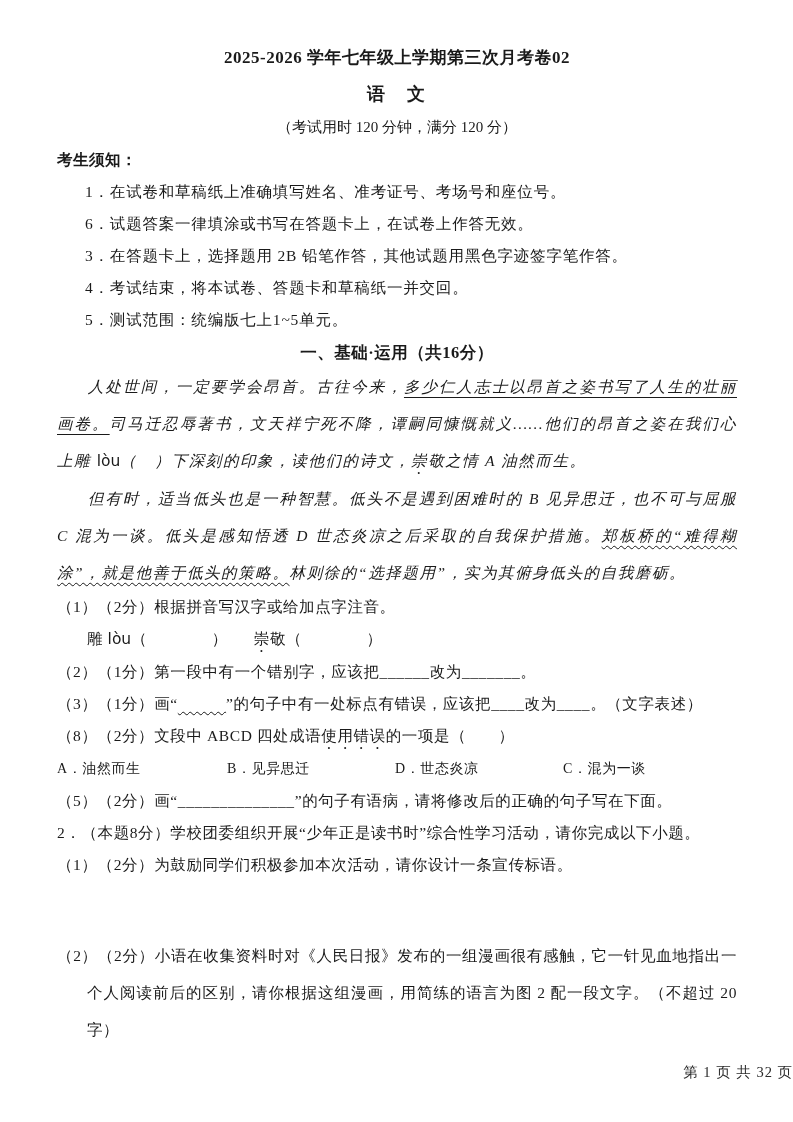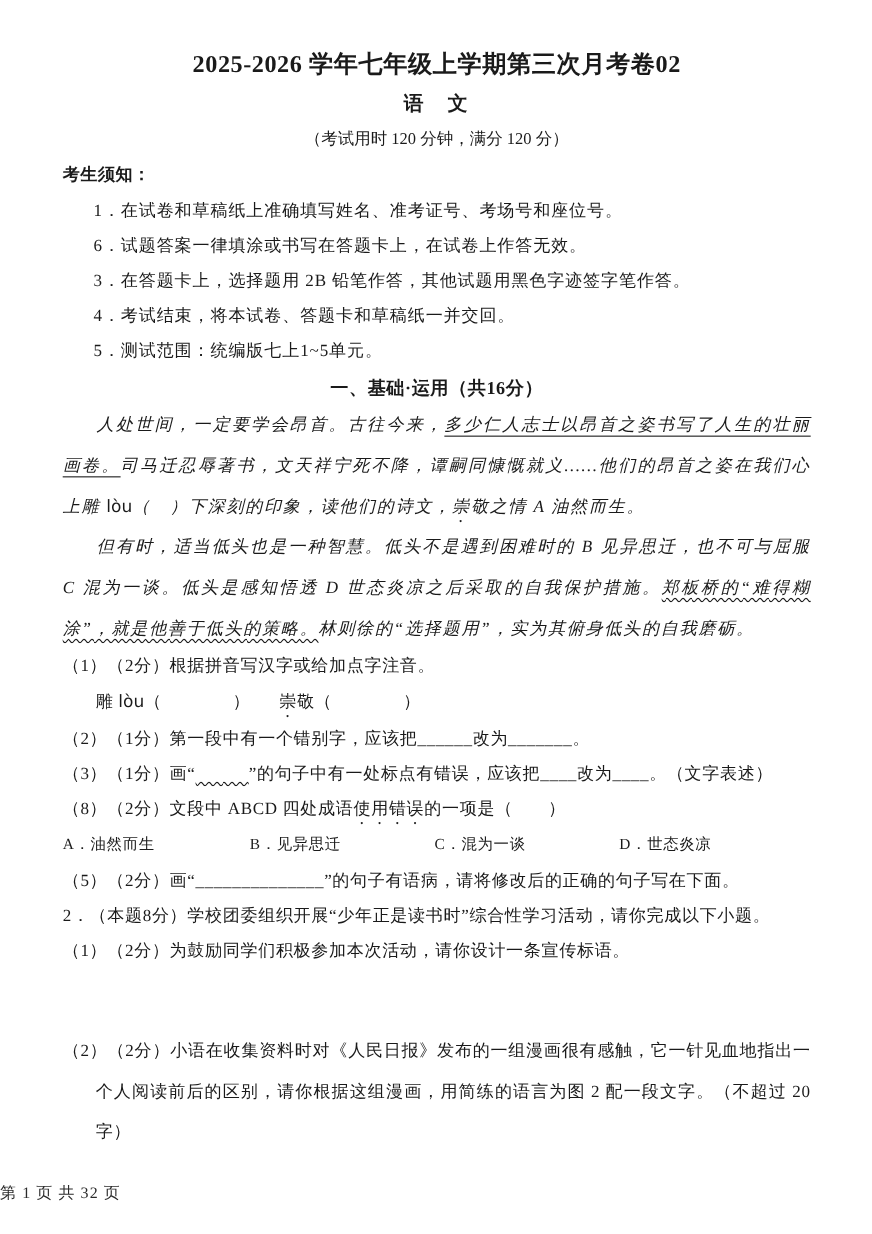--- a/index.html
+++ b/index.html
@@ -10,21 +10,21 @@
     width: 793px;
     height: 1122px;
     background: #ffffff;
     color: #1a1a1a;
     padding: 46px 56px 0 57px;
     font-family: "Liberation Serif", "DejaVu Serif", serif;
     overflow: hidden;
   }
   .center { text-align: center; }
   .bold { font-weight: bold; }
-  .title { font-size: 22px; line-height: 24px; margin-bottom: 12px; letter-spacing: 0.5px; }
+  .title { font-size: 17px; line-height: 24px; margin-bottom: 12px; letter-spacing: 0.5px; }
   .subject { font-size: 18px; line-height: 24px; margin-bottom: 10px; letter-spacing: 2px; }
   .info { font-size: 15px; line-height: 22px; margin-bottom: 10px; }
   .notice-head { font-size: 15.5px; line-height: 24px; margin-bottom: 4px; letter-spacing: 0.5px; }
   .notice-item { font-size: 15.5px; line-height: 32px; padding-left: 28px; letter-spacing: 0.8px; }
   .section-head { font-size: 16.5px; line-height: 30px; margin: 2px 0 0 0; letter-spacing: 0.5px; }
   .q-line { font-size: 15.5px; line-height: 32px; letter-spacing: 0.6px; }
   .hang { padding-left: 30px; text-indent: -30px; }
   .passage {
     font-size: 15.5px;
     line-height: 37px;
@@ -49,22 +49,22 @@
     -webkit-text-emphasis: filled dot;
     -webkit-text-emphasis-position: under;
     text-emphasis: filled dot;
     text-emphasis-position: under right;
   }
   .latin { font-family: "DejaVu Sans", "Liberation Sans", sans-serif; font-style: normal; letter-spacing: 0; }
   .q2-sub1 { margin-bottom: 56px; }
   .q2-sub2 { line-height: 37px; text-align: justify; }
   .footer {
     position: absolute;
-    left: 0; right: 0; bottom: 28px;
-    text-align: left;
+    left: 0; right: 0; bottom: 40px;
+    text-align: right;
     font-size: 14.5px;
     letter-spacing: 1px;
     color: #2a2a2a;
   }
 </style>
 </head>
 <body>
 
 <div class="page">
 
@@ -92,22 +92,22 @@
 
   <div class="q-line hang">（2）（1分）第一段中有一个错别字，应该把______改为_______。</div>
 
   <div class="q-line hang"><span>（3）（1分）画“</span><span class="wavy-blank">　　　</span><span>”的句子中有一处标点有错误，应该把____改为____。（文字表述）</span></div>
 
   <div class="q-line hang"><span>（8）（2分）文段中 ABCD 四处成语</span><span class="em-dot">使用错误</span><span>的一项是（　　）</span></div>
 
   <div class="options-row">
     <span>A．油然而生</span>
     <span>B．见异思迁</span>
+    <span>D．世态炎凉</span>
     <span>C．混为一谈</span>
-    <span>D．世态炎凉</span>
   </div>
 
   <div class="q-line hang">（5）（2分）画“______________”的句子有语病，请将修改后的正确的句子写在下面。</div>
 
   <div class="q-line hang">2．（本题8分）学校团委组织开展“少年正是读书时”综合性学习活动，请你完成以下小题。</div>
 
   <div class="q-line hang q2-sub1">（1）（2分）为鼓励同学们积极参加本次活动，请你设计一条宣传标语。</div>
 
   <div class="q-line hang q2-sub2">（2）（2分）小语在收集资料时对《人民日报》发布的一组漫画很有感触，它一针见血地指出一个人阅读前后的区别，请你根据这组漫画，用简练的语言为图 2 配一段文字。（不超过 20 字）</div>
 

